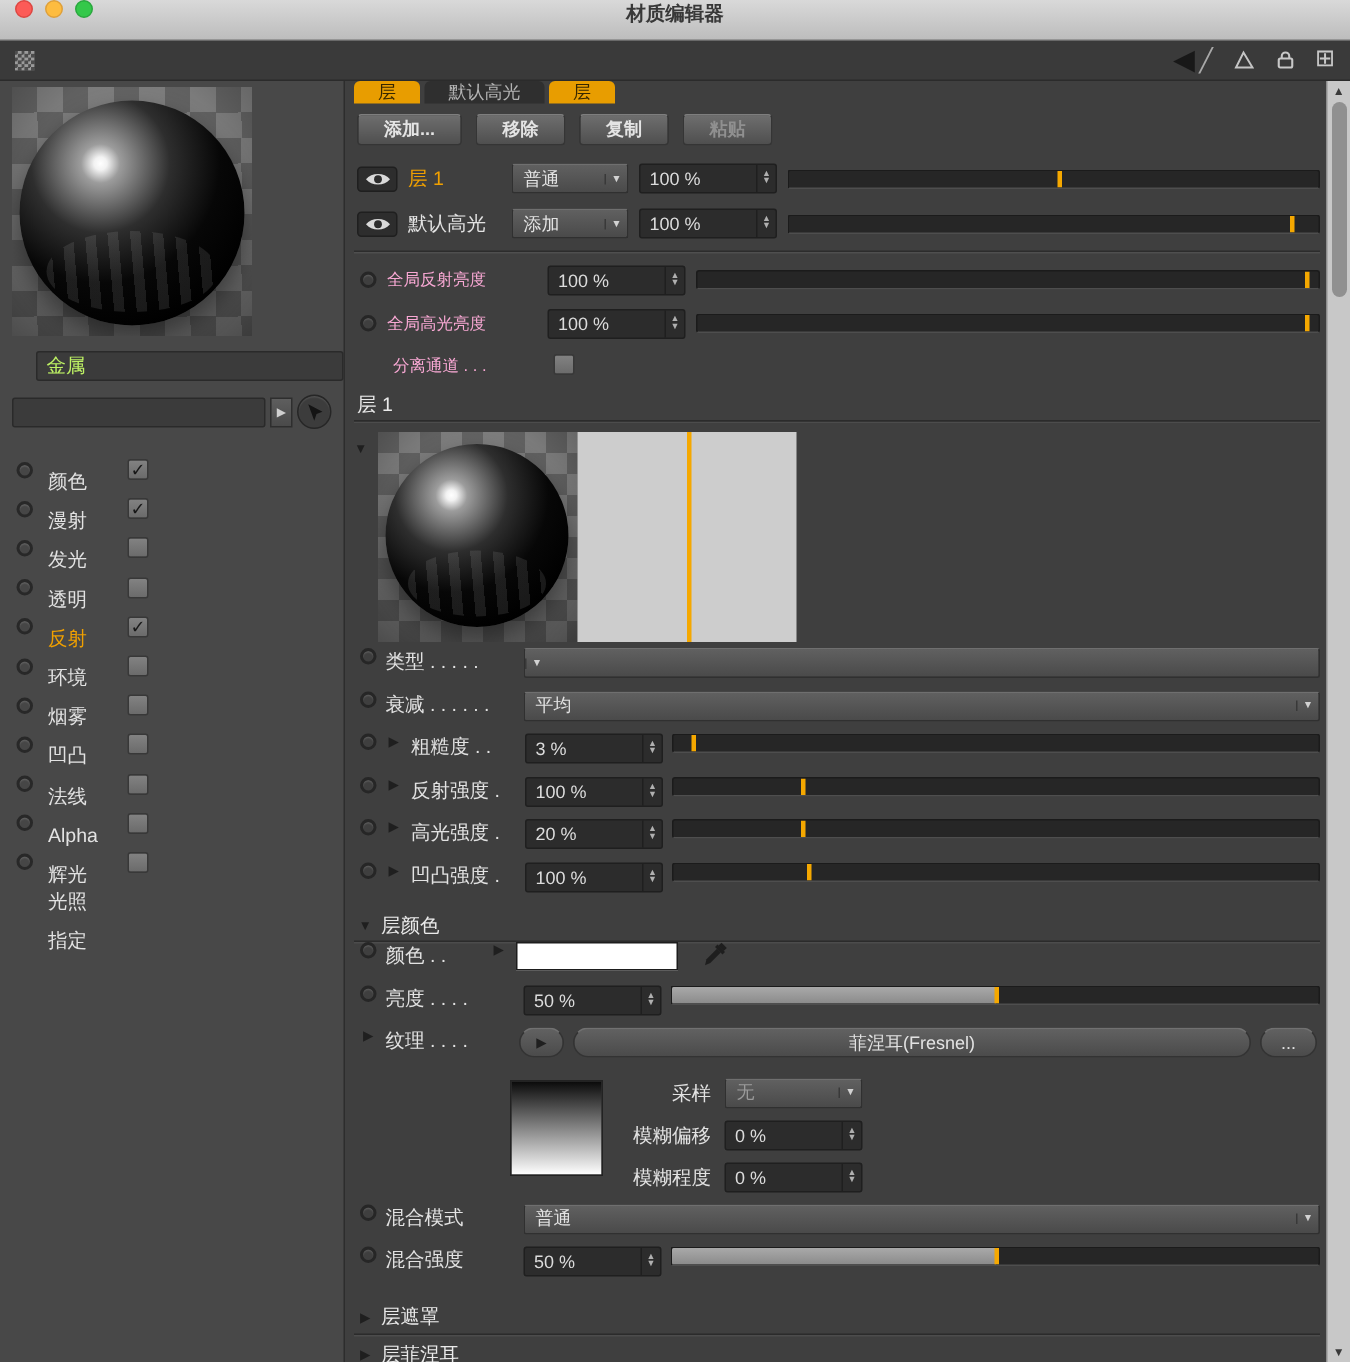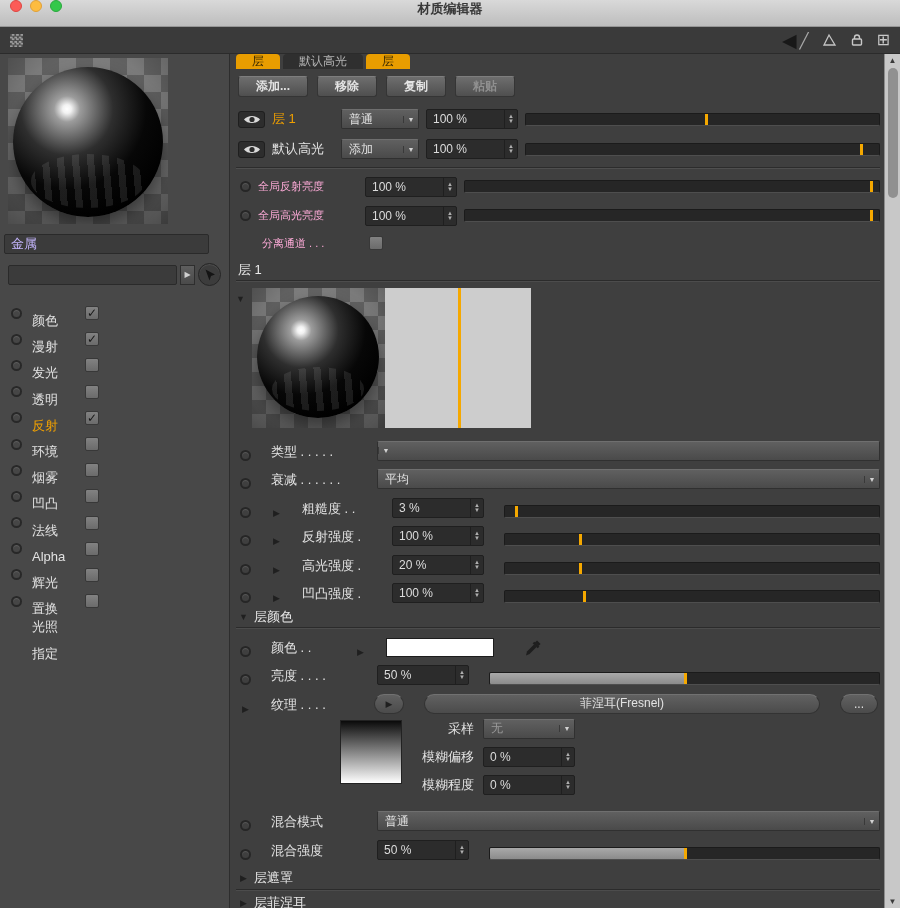--- a/index.html
+++ b/index.html
@@ -33,21 +33,21 @@
   .preview { margin: 4px 0 0 8px; width: 160px; height: 166px; position: relative; overflow: hidden;
     background: conic-gradient(#7b7b7b 25%, #606060 0 50%, #7b7b7b 0 75%, #606060 0) 0 0/34px 34px; }
   .preview::after { content:""; position:absolute; inset:0; background: radial-gradient(circle at 50% 32%, rgba(255,255,255,.10) 0%, transparent 45%, rgba(0,0,0,.38) 100%); }
   .sphere { position: absolute; left: 5px; top: 9px; width: 150px; height: 150px; border-radius: 50%; z-index: 1;
     background: radial-gradient(circle at 36% 28%, #ffffff 0%, #f2f2f2 3%, #9c9c9c 9%, #2e2e2e 32%, #070707 55%, #000 78%);
     box-shadow: 0 8px 16px rgba(0,0,0,.45); }
   .sphere::after { content:""; position:absolute; left:12%; right:12%; top:58%; bottom:6%; border-radius:50%;
     background: repeating-linear-gradient(85deg, rgba(220,220,220,.20) 0 7px, transparent 7px 15px); opacity:.55; }
   .sphere.mini { left: 5px; top: 8px; width: 122px; height: 122px; }
 
-  .name-field { margin: 10px 8px 0 4px; width: 205px; height: 20px; background: #3b3b3b; border: 1px solid #2a2a2a; border-radius: 2px; color: #c4b5fd; display: flex; align-items: center; padding: 0 6px; font-size: 13px; }
+  .name-field { margin: 10px 8px 0 24px; width: 205px; height: 20px; background: #3b3b3b; border: 1px solid #2a2a2a; border-radius: 2px; color: #bef264; display: flex; align-items: center; padding: 0 6px; font-size: 13px; }
   .search-row { margin: 9px 8px 0 8px; display: flex; align-items: center; gap: 3px; }
   .search-input { flex: 1; height: 20px; background: #3b3b3b; border: 1px solid #2a2a2a; border-radius: 2px; }
   .mini-drop { width: 15px; height: 20px; background: linear-gradient(#5e5e5e,#4a4a4a); border: 1px solid #2e2e2e; color: #d0d0d0; font-size: 8px; display: flex; align-items: center; justify-content: center; }
   .picker { width: 23px; height: 23px; border-radius: 50%; background: #3c3c3c; border: 1px solid #262626; display: flex; align-items: center; justify-content: center; box-shadow: inset 0 1px 1px rgba(255,255,255,.10); }
 
   .channels { margin-top: 14px; }
   .chan { display: flex; align-items: center; height: 26.2px; padding-left: 11px; }
   .radio { width: 11px; height: 11px; border-radius: 50%; border: 2px solid #282828; background: #464646; box-shadow: inset 0 1px 1px rgba(255,255,255,.14); flex-shrink: 0; }
   .chan-label { width: 53px; margin-left: 10px; color: #e2e2e2; font-size: 13px; margin-top: 16px; }
   .chan-label.active { color: #f0a000; }
@@ -97,21 +97,21 @@
   .expander { font-style: normal; color: #1f1f1f; font-size: 9px; width: 11px; text-align: center; flex-shrink: 0; }
 
   .layer-preview { display: flex; margin: 7px 0 4px 0; height: 140px; }
   .exp-col { width: 16px; padding-top: 3px; }
   .mini-sphere-box { width: 133px; height: 140px; position: relative; overflow: hidden;
     background: conic-gradient(#7b7b7b 25%, #606060 0 50%, #7b7b7b 0 75%, #606060 0) 0 0/28px 28px; }
   .mini-sphere-box::after { content:""; position:absolute; inset:0; background: radial-gradient(circle at 50% 32%, rgba(255,255,255,.10) 0%, transparent 45%, rgba(0,0,0,.38) 100%); }
   .curve-box { width: 146px; height: 140px; background: #cdcdcd; position: relative; }
   .curve-line { position: absolute; top: 0; bottom: 0; left: 50%; width: 3px; background: #f5a800; }
 
-  .p-row { display: flex; align-items: flex-end; height: 28.5px; gap: 20px; padding-left: 4px; }
+  .p-row { display: flex; align-items: flex-start; height: 28.5px; gap: 6px; padding-left: 4px; }
   .p-label { width: 86px; font-size: 13px; color: #e2e2e2; flex-shrink: 0; white-space: nowrap; }
   .p-label.narrow { width: 70px; }
   .p-label.w64 { width: 64px; }
 
   .swatch { width: 108px; height: 19px; border: 1px solid #1d1d1d; flex-shrink: 0; }
   .dropper { margin-left: 10px; display: inline-flex; }
 
   .pill { height: 20px; border-radius: 10px; background: linear-gradient(#616161,#4b4b4b); border: 1px solid #333; border-top-color: #717171; color: #e2e2e2; display: flex; align-items: center; justify-content: center; font-size: 12px; }
   .pill.sm { width: 30px; flex-shrink: 0; color: #1f1f1f; font-size: 9px; }
   .pill.long { flex: 1; }
@@ -230,25 +230,20 @@
         <div class="chan">
             <span class="radio"></span>
             <span class="chan-label">Alpha</span>
             <span class="checkbox"></span>
           </div>
         <div class="chan">
             <span class="radio"></span>
             <span class="chan-label">辉光</span>
             <span class="checkbox"></span>
           </div>
-        <div class="chan">
-            <span class="radio"></span>
-            <span class="chan-label">置换</span>
-            <span class="checkbox"></span>
-          </div>
       </div>
 
       <div class="footer">
         <div class="footer-item">光照</div>
         <div class="footer-item">指定</div>
       </div>
     </div>
 
     <div class="right">
 

